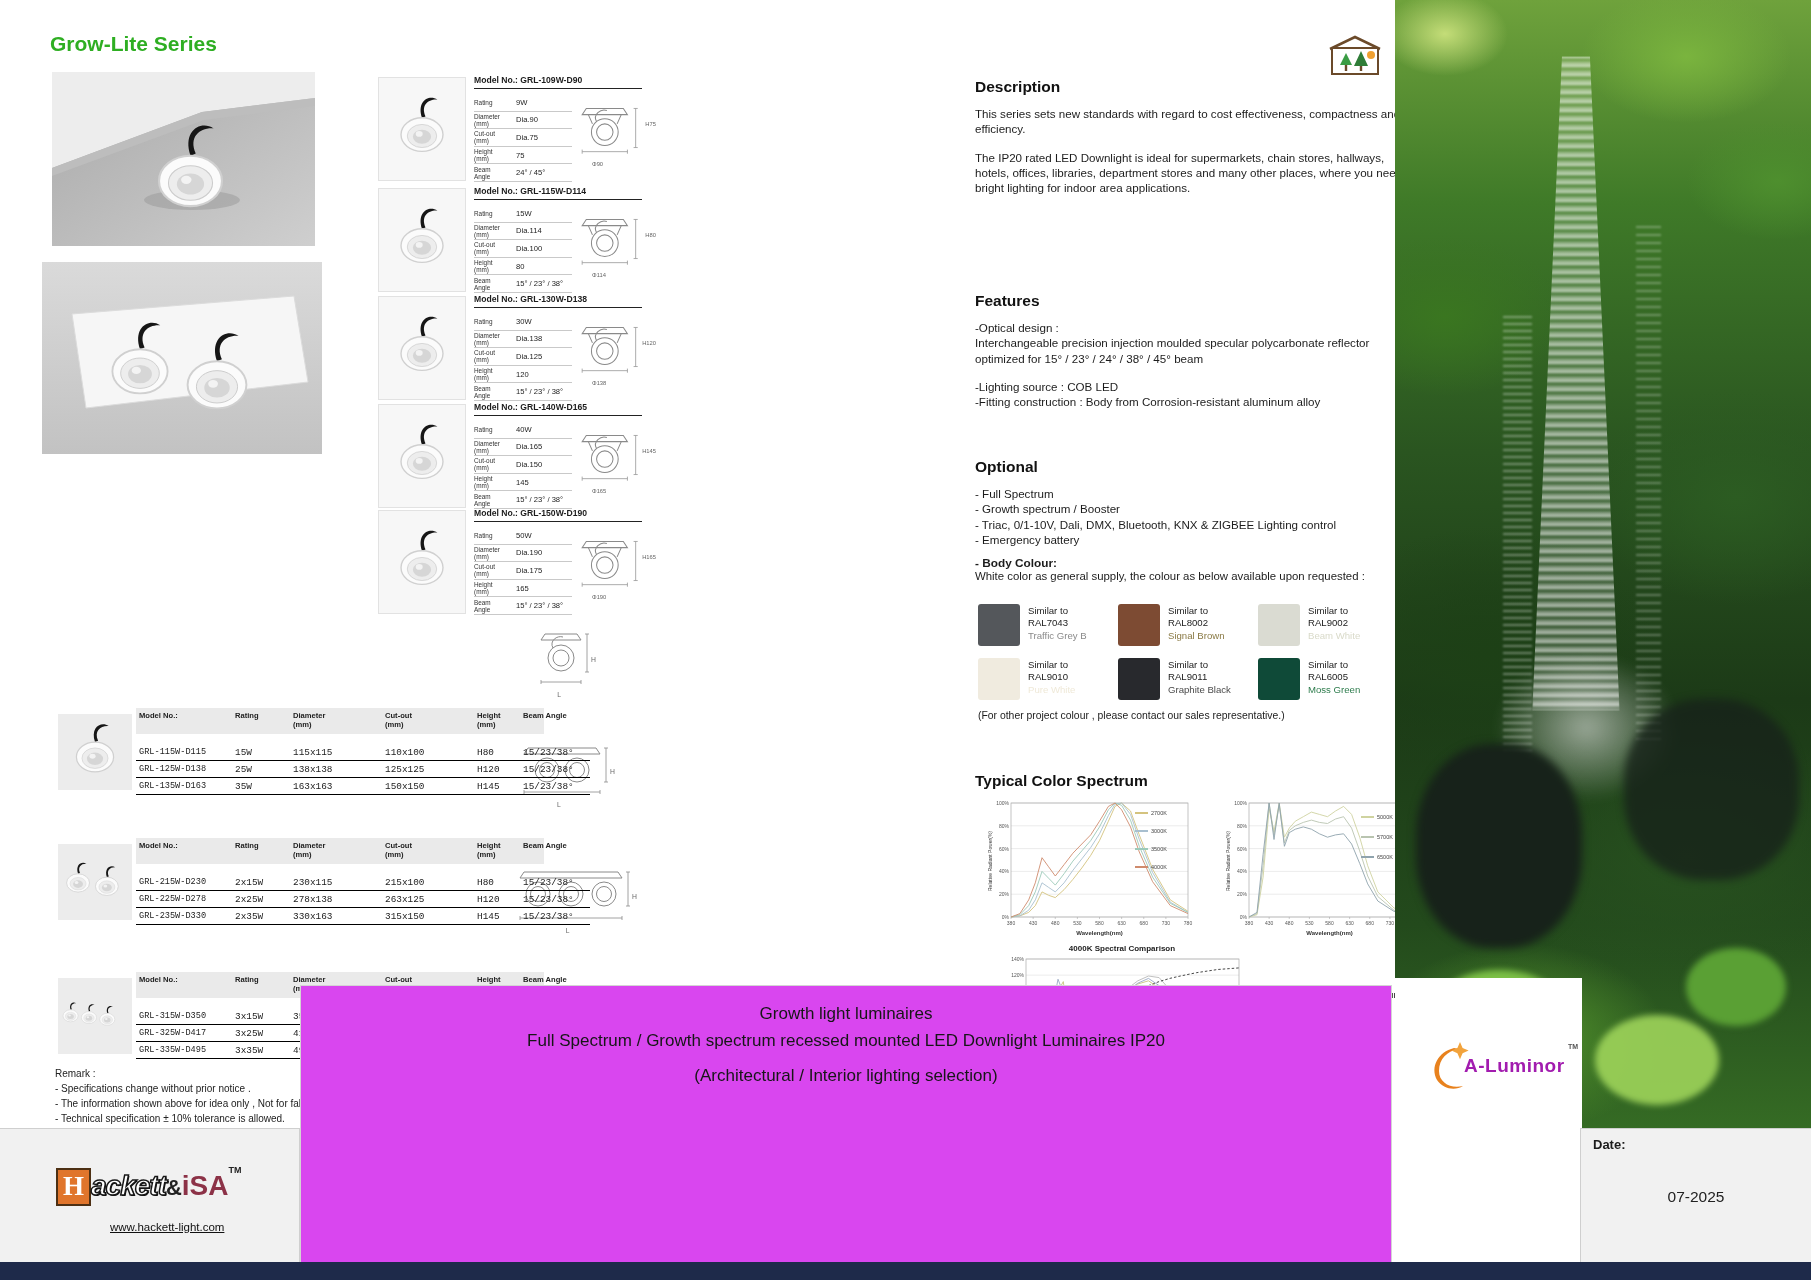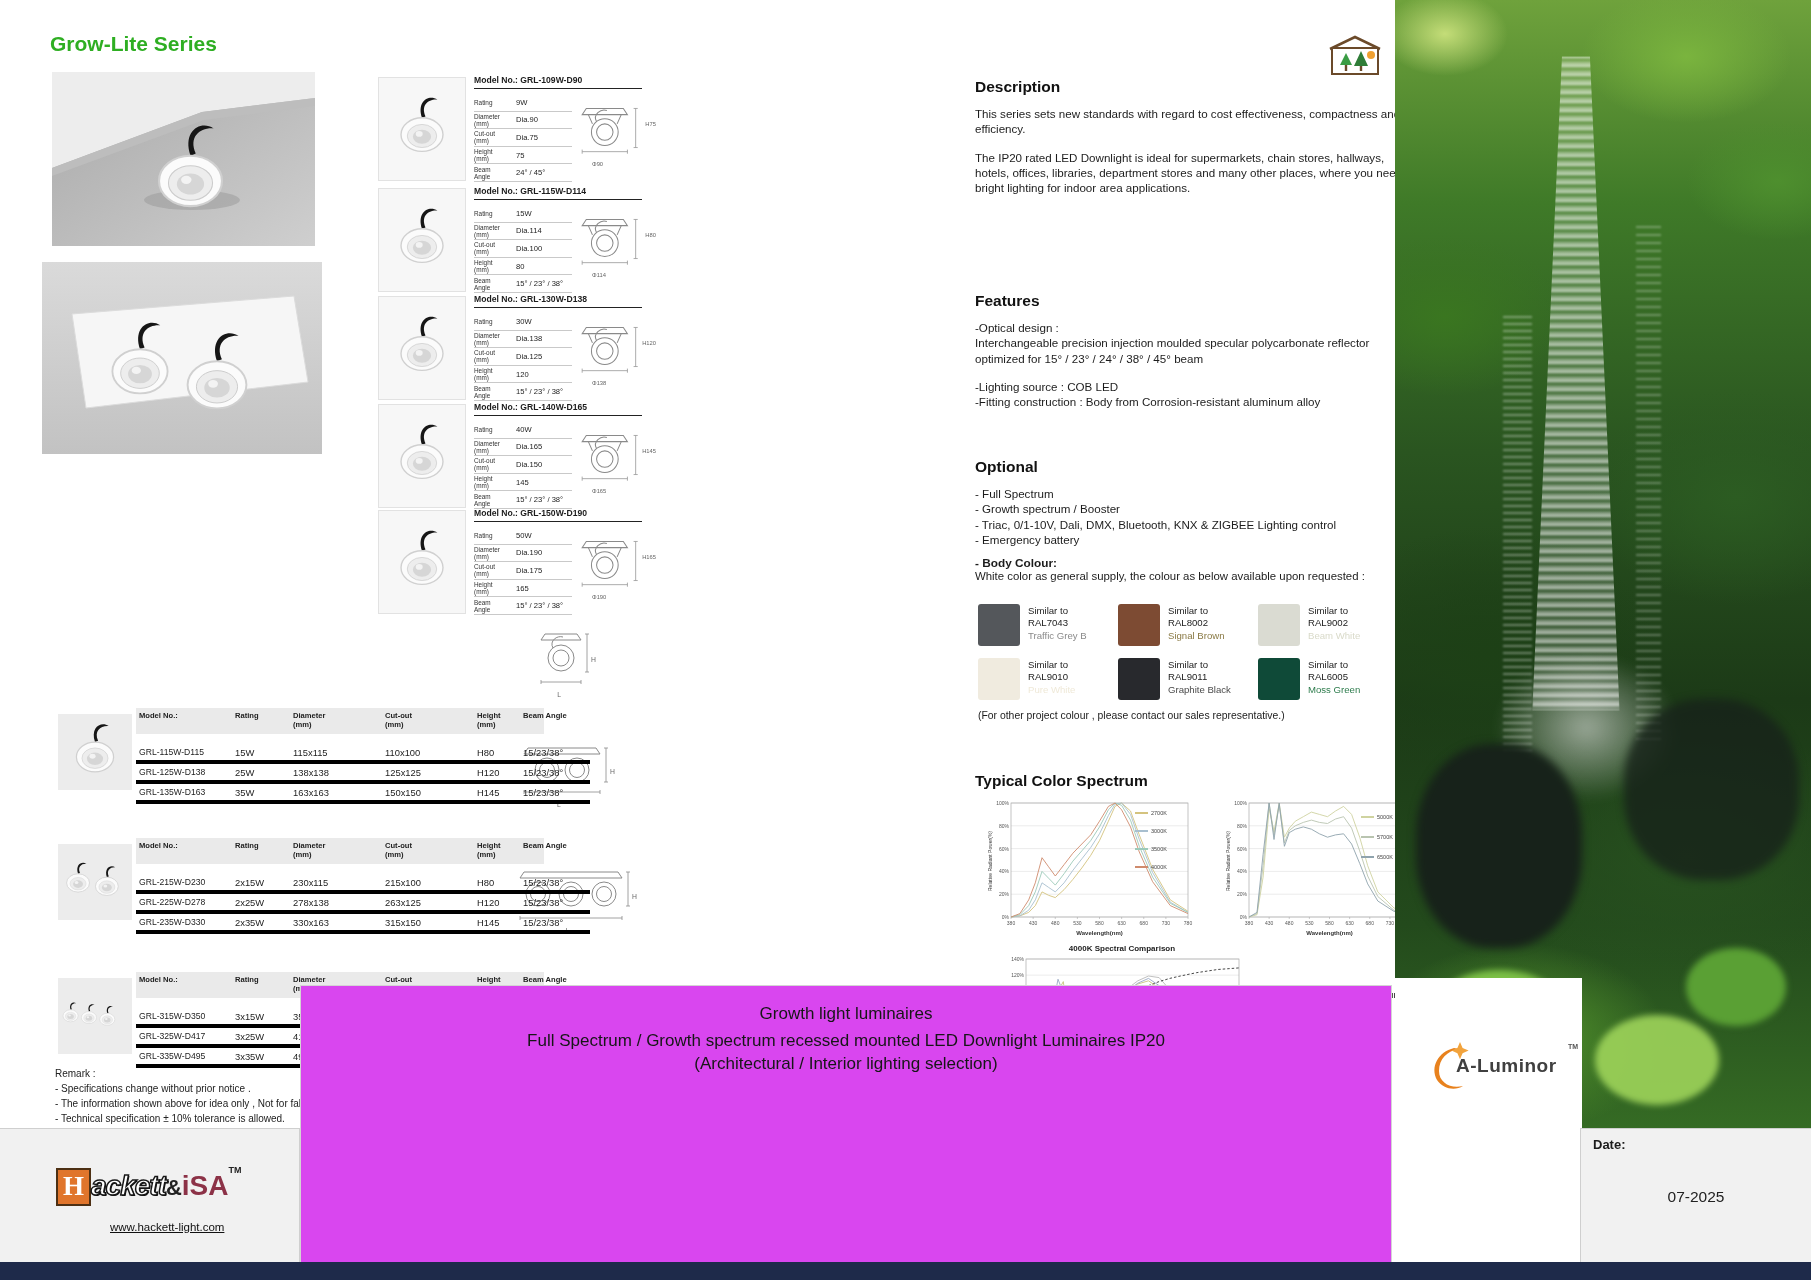--- a/index.html
+++ b/index.html
@@ -36,21 +36,21 @@
 
   
   .btable{position:absolute;left:58px;width:486px;}
   .bt-img{position:absolute;left:0;top:6px;width:74px;height:76px;background:#ececec;
           display:flex;align-items:center;justify-content:center;overflow:hidden;}
   .bt-grid{position:absolute;left:78px;top:0;width:408px;}
   .bt-head,.bt-rows{display:grid;grid-template-columns:96px 58px 92px 92px 46px 70px;}
   .bt-head{background:#eaeaea;padding:3px 0 4px;}
   .bt-h{font-size:7.6px;font-weight:bold;white-space:pre-line;line-height:1.15;padding:1px 3px;color:#222;}
   .bt-rows{margin-top:10px;}
-  .bt-c{font-size:9.4px;padding:3px 3px 2px;border-bottom:4px solid #000000;}
+  .bt-c{font-size:9.4px;padding:3px 3px 2px;border-bottom:1px solid #000000;font-family:Liberation Mono, monospace;}
   .bt-c.c0{font-size:8.6px;}
 
   .remark{position:absolute;left:55px;top:1066px;font-size:10px;line-height:1.5;color:#222;}
 
   
   .sec{position:absolute;left:975px;width:440px;}
   .rh{font-size:15.5px;font-weight:bold;margin:0 0 10px;color:#111;}
   .rp{font-size:11.6px;line-height:1.32;margin:0 0 13px;}
   .bc-title{font-size:11.8px;font-weight:bold;}
   .bc-text{font-size:11.4px;}
@@ -75,21 +75,21 @@
   .crow{display:flex;align-items:center;gap:3px;}
   .csw{display:inline-block;width:13px;height:1.5px;}
   .cxlabel{position:absolute;left:26px;right:5px;bottom:0;text-align:center;font-size:6px;font-weight:bold;color:#333;}
   .cylabel{position:absolute;left:-49px;top:60px;width:108px;text-align:center;transform:rotate(-90deg);
            font-size:5px;color:#333;}
 
   
   .house-badge{position:absolute;left:1328px;top:34px;width:54px;height:42px;}
   .alum-box{position:absolute;left:1395px;top:978px;width:187px;height:150px;background:#ffffff;}
   .alum{position:absolute;left:1424px;top:1040px;width:156px;height:56px;}
-  .alum-text{position:absolute;left:32px;top:15px;font-size:19px;font-weight:bold;color:#404040;letter-spacing:.5px;}
+  .alum-text{position:absolute;left:40px;top:15px;font-size:19px;font-weight:bold;color:#a21caf;letter-spacing:.5px;}
   .alum-tm{position:absolute;right:2px;top:3px;font-size:7px;color:#555;font-weight:bold;}
 
   
   #nature{position:absolute;left:1395px;top:0;width:416px;height:1128px;overflow:hidden;
     background:
       radial-gradient(90px 60px at 12% 3%, #c4dd78, transparent 70%),
       radial-gradient(150px 95px at 70% 5%, #7ab43e, transparent 70%),
       radial-gradient(130px 85px at 92% 16%, #4e8f2e, transparent 70%),
       radial-gradient(170px 115px at 12% 28%, #3a7620, transparent 70%),
       radial-gradient(210px 150px at 82% 44%, #2c5c22, transparent 72%),
@@ -112,21 +112,21 @@
   #rk2{left:55%;top:62%;width:42%;height:16%;opacity:.8;}
   .leaf{position:absolute;border-radius:50%;filter:blur(3px);}
   #lf1{left:8%;top:86%;width:34%;height:9%;background:#7cc046;}
   #lf2{left:48%;top:90%;width:30%;height:8%;background:#9ed45a;opacity:.9;}
   #lf3{left:70%;top:84%;width:24%;height:7%;background:#5aa034;}
 
   
   .f-center{position:absolute;left:300px;top:985px;width:1092px;height:277px;background:#d946ef;
             border:1px solid #d4d4d4;border-bottom:none;box-sizing:border-box;text-align:center;padding-top:18px;}
   .f-l1,.f-l2,.f-l3{font-size:17px;color:#161616;}
-  .f-l2{margin-top:7px;} .f-l3{margin-top:3px;}
+  .f-l2{margin-top:7px;} .f-l3{margin-top:15px;}
   .f-left{position:absolute;left:0;top:1128px;width:300px;height:134px;background:#f1f1f1;
           border-top:1px solid #cfcfcf;border-right:1px solid #cfcfcf;box-sizing:border-box;}
   .hk{position:absolute;left:56px;top:36px;white-space:nowrap;}
   .hk-h{display:inline-block;background:#e0752c;color:#fff;font-weight:bold;font-size:27px;line-height:1;
         padding:3px 5px 4px;border:2px solid #4d3014;font-family:"Liberation Serif",serif;}
   .hk-ackett{font-size:28px;font-weight:800;font-style:italic;color:#ffffff;-webkit-text-stroke:1.5px #151515;
              text-shadow:1px 1px 0 #151515;letter-spacing:-1px;}
   .hk-amp{font-size:22px;font-weight:bold;color:#222;}
   .hk-isa{font-size:28px;font-weight:800;color:#8c3247;}
   .hk-tm{font-size:9px;vertical-align:22px;color:#222;font-weight:bold;}

